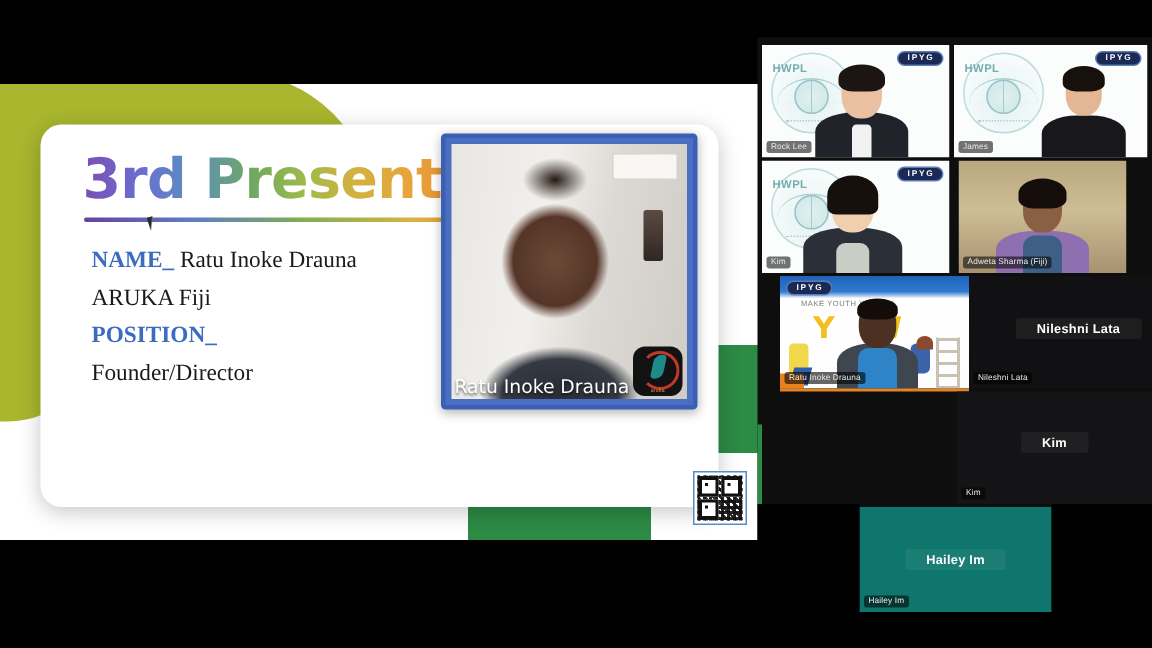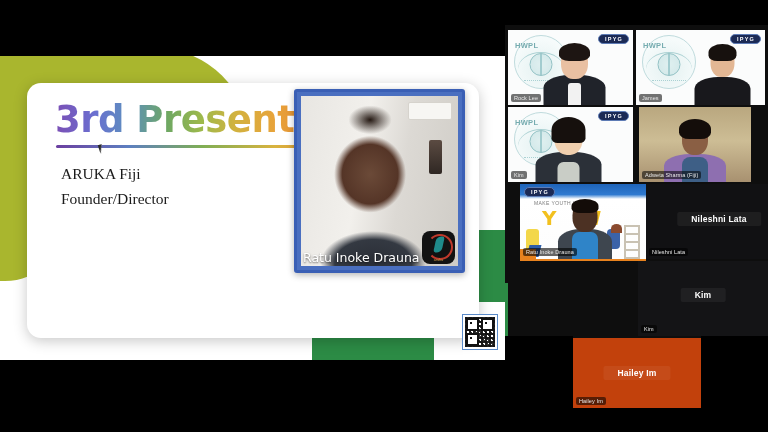--- a/index.html
+++ b/index.html
@@ -359,21 +359,28 @@
     <div class="deco-olive2"></div>
     <div class="deco-green"></div>
     <div class="deco-green-notch"></div>
 
     <div class="card">
       <div class="slide-title">3rd Presenter</div>
       <div class="title-rule"></div>
 
       <div class="info">
         <div class="info-row">
+          <span class="lbl">NAME_</span>
+          <span class="val">Ratu Inoke Drauna</span>
+        </div>
+        <div class="info-row">
           <span class="val">ARUKA Fiji</span>
+        </div>
+        <div class="info-row">
+          <span class="lbl">POSITION_</span>
         </div>
         <div class="info-row">
           <span class="val">Founder/Director</span>
         </div>
       </div>
 
       <div class="photo-frame">
         <div class="photo-img"></div>
         <div class="photo-caption">Ratu Inoke Drauna</div>
         <div class="photo-logo">
@@ -490,21 +497,21 @@
       <div class="name-plate" style="top:28px;">Nileshni Lata</div>
       <div class="tile-name">Nileshni Lata</div>
     </div>
 
 
     <div class="tile" style="left:133px;top:236px;width:130px;height:75px;background:#141416;">
       <div class="name-plate" style="top:27px;">Kim</div>
       <div class="tile-name">Kim</div>
     </div>
 
-    <div class="tile" style="left:68px;top:313px;width:128px;height:70px;background:#c2410c;">
+    <div class="tile" style="left:68px;top:313px;width:128px;height:70px;background:#0f766e;">
       <div class="name-plate" style="top:28px;">Hailey Im</div>
       <div class="tile-name">Hailey Im</div>
     </div>
 
     <div class="grid-strip-green"></div>
 
     <div class="black-block" style="left:0;top:311px;width:68px;height:71px;"></div>
     <div class="black-block" style="left:196px;top:311px;width:67px;height:71px;"></div>
   </div>
 

